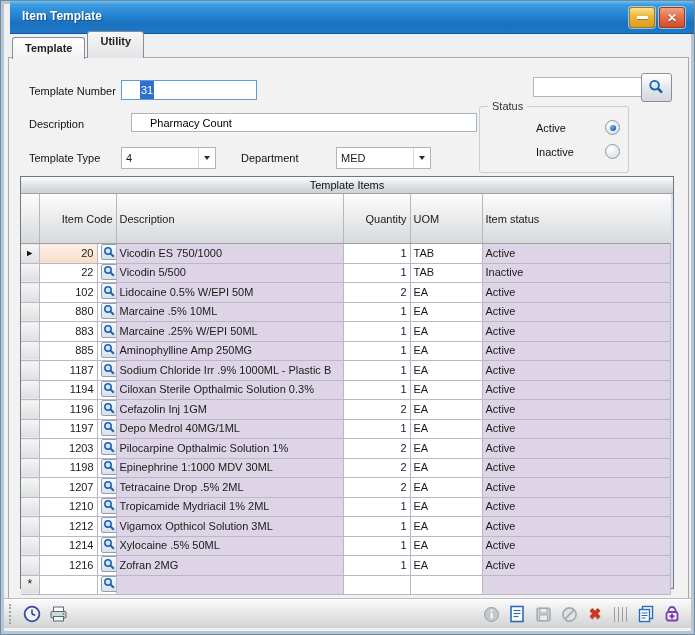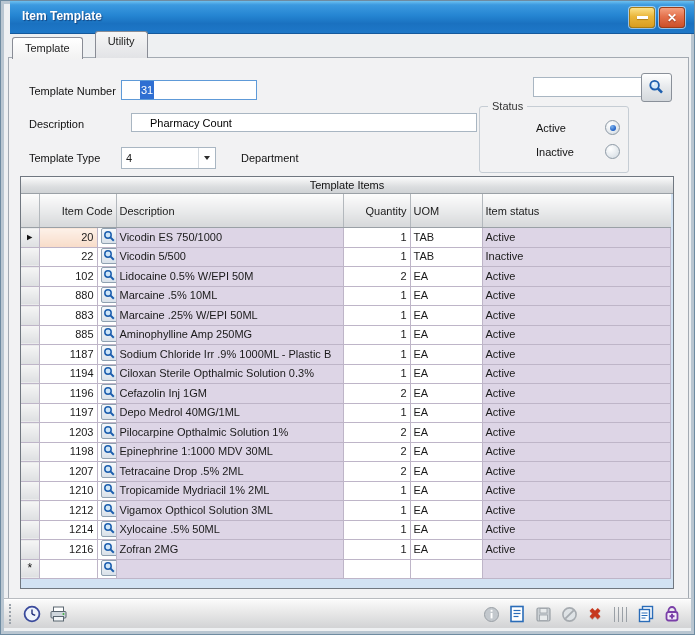--- a/index.html
+++ b/index.html
@@ -11,21 +11,21 @@
     background:linear-gradient(#6cc0f0 0%, #3c9ae0 12%, #2585d2 45%, #1a71c0 70%, #1e78c8 100%);
     border-bottom:1px solid #14599c;}
   .title{position:absolute;left:12px;top:8px;font-size:12px;font-weight:bold;color:#ffffff;text-shadow:1px 1px 1px rgba(0,0,40,.45);}
   .winbtns{position:absolute;right:9px;top:6px;display:flex;gap:4px;}
   .wbtn{width:24px;height:19px;border-radius:3px;display:flex;align-items:center;justify-content:center;cursor:default;box-shadow:0 0 0 1px rgba(255,255,255,.55);}
   .wbtn.min{background:linear-gradient(#fce28a,#eab63a 45%,#d99c20);border:1px solid #a87c14;}
   .wbtn.min .bar{width:11px;height:3px;background:#fff;box-shadow:0 1px 1px rgba(120,80,0,.5);}
   .wbtn.close{background:linear-gradient(#f4a080,#e4714c 45%,#cc4f28);border:1px solid #9c3c18;color:#fff;font-weight:bold;font-size:12px;text-shadow:0 1px 1px rgba(100,20,0,.6);}
 
   
-  .tabstrip{position:absolute;left:12px;top:38px;height:20px;display:flex;align-items:flex-end;gap:12px;z-index:3;}
+  .tabstrip{position:absolute;left:12px;top:38px;height:20px;display:flex;align-items:flex-end;gap:2px;z-index:3;font-weight:bold;}
   .tab{padding:3px 12px 11px;border:1px solid #898c95;border-bottom:none;border-radius:3px 3px 0 0;background:linear-gradient(#f6f6f6,#e2e3e6);color:#222;}
   .tab.active{background:#f2f2f3;padding:4px 12px 5px;margin-bottom:-1px;background:linear-gradient(#ffffff,#f2f2f2);}
 
   .tabpage{position:absolute;left:8px;top:57px;width:679px;height:540px;border:1px solid #a3aab2;background:#f2f2f3;}
 
   
   .lbl{position:absolute;color:#111;}
   .tb{position:absolute;background:#fff;border:1px solid #a9b6c2;font-family:"Liberation Sans",sans-serif;font-size:11px;padding:0 18px;line-height:18px;}
   .fake-input{display:flex;align-items:center;}
   .sel-text{background:#2f6fd2;color:#fff;padding:0 1px;}
@@ -38,21 +38,21 @@
   .groupbox{position:absolute;border:1px solid #c6cdd4;border-radius:3px;}
   .groupbox .legend{position:absolute;top:-7px;left:8px;background:#f2f2f3;padding:0 4px;color:#333;}
   .radio-row{position:absolute;display:flex;align-items:center;}
   .radio{width:13px;height:13px;border-radius:50%;border:1px solid #8d99a5;background:radial-gradient(circle at 35% 30%,#ffffff,#dfe5ea 70%,#c8d0d8);display:flex;align-items:center;justify-content:center;}
   .radio.checked::after{content:"";width:6px;height:6px;border-radius:50%;background:radial-gradient(circle at 35% 30%,#7db4ee,#1f5fc4 70%);}
 
   
   .grid{position:absolute;left:20px;top:176px;width:652px;height:411px;border:1px solid #707780;background:#d2e2f3;}
   .grid-caption{height:16px;line-height:16px;text-align:center;background:linear-gradient(#fbfbfb,#dcdee0 60%,#cfd2d5);border-bottom:1px solid #9aa0a6;color:#111;}
   table.g{border-collapse:collapse;table-layout:fixed;width:650px;}
-  table.g th{height:17px;font-weight:normal;text-align:left;padding:8px 3px;
+  table.g th{height:17px;font-weight:normal;text-align:left;padding:16px 3px;
     background:linear-gradient(#fcfcfc,#e8e9ea 55%,#d6d8da);border-right:1px solid #b3b8bd;border-bottom:1px solid #9aa0a6;overflow:hidden;white-space:nowrap;}
   table.g th.hr{text-align:right;}
   table.g td{height:16px;padding:0 3px;border-right:1px solid #beb5c8;border-bottom:1px solid #beb5c8;overflow:hidden;white-space:nowrap;line-height:15px;}
   td.sel{background:linear-gradient(#f5f5f5,#dddfe1);border-right:1px solid #9aa0a6;border-bottom:1px solid #c2c4c6;text-align:center;font-size:9px;color:#111;padding:0;}
   td.code{background:#fff;text-align:right;margin-top:11px;}
   td.code.cur{background:linear-gradient(#fdf1e9,#f8dcc8);}
   td.mag{background:#fff;padding:0 1px;}
   .magbtn{display:inline-flex;width:16px;height:14px;align-items:center;justify-content:center;border:1px solid #8fa0b0;border-radius:2px;background:linear-gradient(#f6f9fc,#d9e1e9);}
   td.desc{background:#ddd5e6;}
   td.qty{background:#fff;text-align:right;}
@@ -124,20 +124,26 @@
     </div>
 
     <span class="lbl" style="left:20px;top:94px;">Template Type</span>
     <div class="combo" style="left:112px;top:89px;width:93px;">
       <span class="val">4</span>
       <span class="arrowzone">
           <span class="tri"></span>
         </span>
     </div>
     <span class="lbl" style="left:232px;top:94px;">Department</span>
+    <div class="combo" style="left:327px;top:89px;width:93px;">
+      <span class="val">MED</span>
+      <span class="arrowzone">
+          <span class="tri"></span>
+        </span>
+    </div>
   </div>
 
   <div class="grid">
     <div class="grid-caption">Template Items</div>
     <table class="g">
       <colgroup>
         <col style="width:18px">
           <col style="width:58px">
           <col style="width:19px">
         <col style="width:227px">

